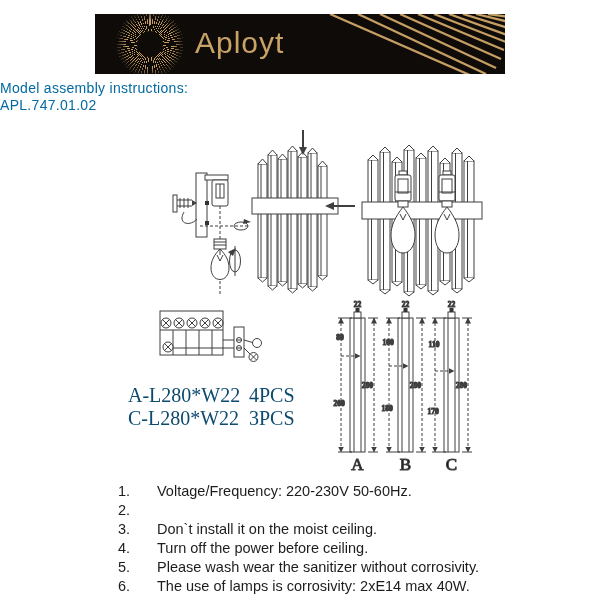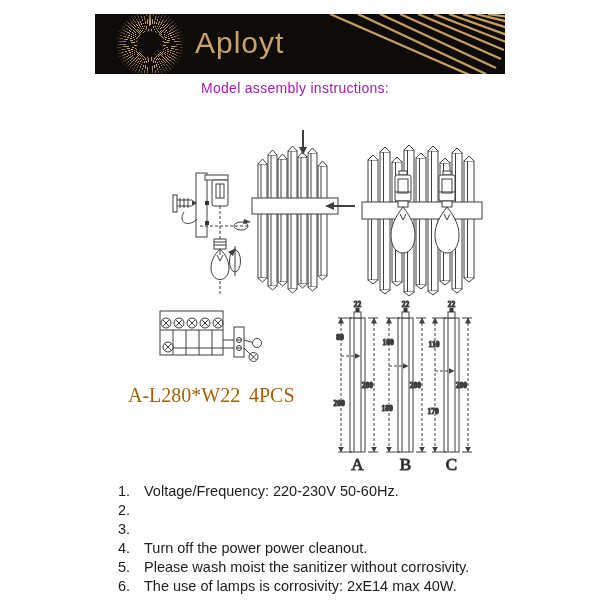--- a/index.html
+++ b/index.html
@@ -12,40 +12,40 @@
          background:repeating-conic-gradient(#c59e63 0deg 1.5deg, rgba(0,0,0,0) 1.5deg 5.6deg);}
   .burst::before{content:"";position:absolute;inset:0;border-radius:50%;
          background:radial-gradient(circle, rgba(15,11,8,0) 50%, #0f0b08 74%);}
   .burst::after{content:"";position:absolute;inset:20px;border-radius:50%;background:#0f0b08;}
   .brand{position:absolute;left:100px;top:50%;transform:translateY(-52%);
          color:#c8a267;font-size:30px;letter-spacing:1px;font-weight:400;}
   .rays{position:absolute;right:0;top:0;width:185px;height:60px;}
   .rays line{stroke:#c59e63;stroke-width:2.3;}
 
   
-  .title{position:absolute;left:0;top:80px;width:590px;text-align:center;
-         font-size:14px;line-height:17px;color:#a21caf;letter-spacing:.3px;}
+  .title{position:absolute;left:0;top:80px;width:590px;
+         font-size:14px;line-height:17px;color:#0369a1;letter-spacing:.3px;}
 
   
   .svgabs{position:absolute;}
   .lineart{stroke:#3f3f3f;fill:none;stroke-width:1;}
   .dimtext{font-family:"Liberation Serif",serif;font-size:7.5px;fill:#111;font-weight:bold;}
   .lettertext{font-family:"Liberation Serif",serif;font-size:17px;fill:#111;}
 
   
   .parts{position:absolute;left:128px;top:384px;font-family:"Liberation Serif",serif;
-         font-size:20px;color:#a16207;line-height:23px;}
+         font-size:20px;color:#0c4a6e;line-height:23px;}
   .part-label{display:inline-block;width:116px;}
   .part-qty{display:inline-block;}
 
   
   .instructions{position:absolute;left:118px;top:482px;font-size:14.5px;line-height:19px;color:#1d1d1d;}
   .inst-row{display:flex;}
   .inst-num{width:26px;flex:none;}
-  .inst-text{flex:none;}
+  .inst-text{flex:none;margin-left:13px;}
 </style>
 </head>
 <body>
 
 <div class="page">
 
   <div class="header">
     <div class="burst"></div>
     <div class="brand">Aployt</div>
     <svg class="rays" viewBox="0 0 185 60" aria-hidden="true">
@@ -57,20 +57,21 @@
       <line x1="114" y1="0" x2="186" y2="28"></line>
       <line x1="129" y1="0" x2="187" y2="21"></line>
       <line x1="143" y1="0" x2="188" y2="14"></line>
       <line x1="156" y1="0" x2="189" y2="8"></line>
       <line x1="168" y1="0" x2="190" y2="3"></line>
     </svg>
   </div>
 
   <div class="title">
     <div>Model assembly instructions:</div>
+    <div>APL.747.01.02</div>
   </div>
 
   <svg class="svgabs" style="left:140px;top:122px;" width="380" height="180" viewBox="0 0 380 180">
 
     <g class="lineart">
       <rect x="56" y="51" width="11" height="64" fill="#fff"></rect>
       <rect x="65" y="53" width="23" height="5" fill="#fff"></rect>
       <rect x="72" y="58" width="16" height="26" rx="2" fill="#fff"></rect>
       <rect x="76" y="62" width="8" height="14"></rect>
       <line x1="80" y1="62" x2="80" y2="76"></line>
@@ -324,40 +325,45 @@
       <text class="dimtext" text-anchor="end" x="137" y="88">280</text>
       <text class="lettertext" text-anchor="middle" x="121.5" y="170">C</text>
     </g>
   </svg>
 
   <div class="parts">
     <div class="part-row">
       <span class="part-label">A-L280*W22</span>
       <span class="part-qty">4PCS</span>
     </div>
+    <div class="part-row">
+      <span class="part-label">C-L280*W22</span>
+      <span class="part-qty">3PCS</span>
+    </div>
   </div>
 
   <div class="instructions">
     <div class="inst-row">
       <span class="inst-num">1.</span>
       <span class="inst-text">Voltage/Frequency: 220-230V 50-60Hz.</span>
     </div>
     <div class="inst-row">
       <span class="inst-num">2.</span>
     </div>
     <div class="inst-row">
       <span class="inst-num">3.</span>
+      <span class="inst-text">Don`t install it on the moist ceiling.</span>
     </div>
     <div class="inst-row">
       <span class="inst-num">4.</span>
-      <span class="inst-text">Turn off the power power cleanout.</span>
+      <span class="inst-text">Turn off the power before ceiling.</span>
     </div>
     <div class="inst-row">
       <span class="inst-num">5.</span>
-      <span class="inst-text">Please wash moist the sanitizer without corrosivity.</span>
+      <span class="inst-text">Please wash wear the sanitizer without corrosivity.</span>
     </div>
     <div class="inst-row">
       <span class="inst-num">6.</span>
       <span class="inst-text">The use of lamps is corrosivity: 2xE14 max 40W.</span>
     </div>
   </div>
 
 </div>
 
 </body></html>

